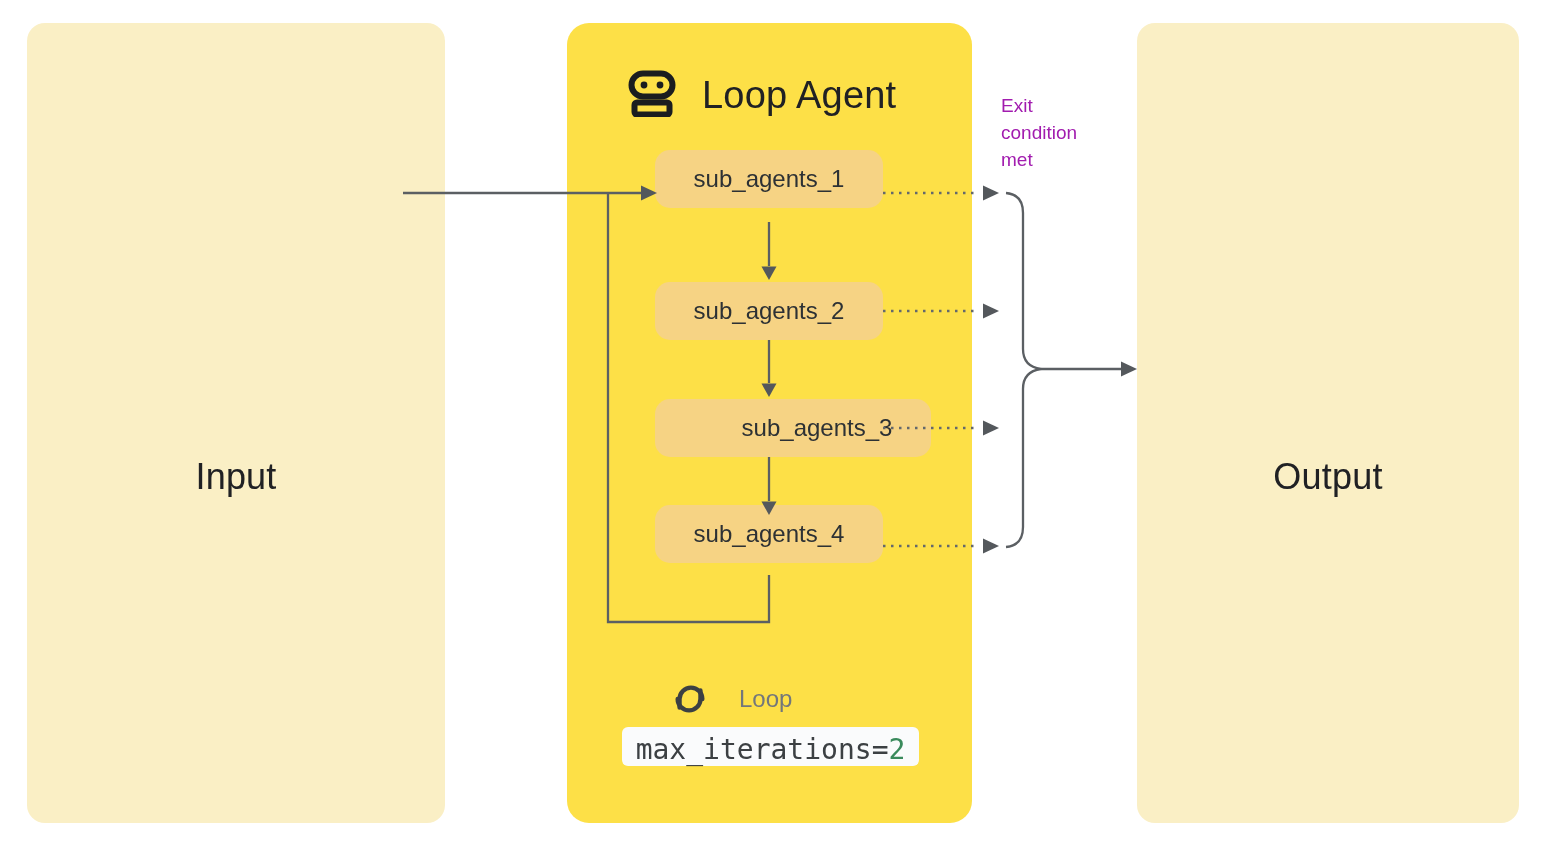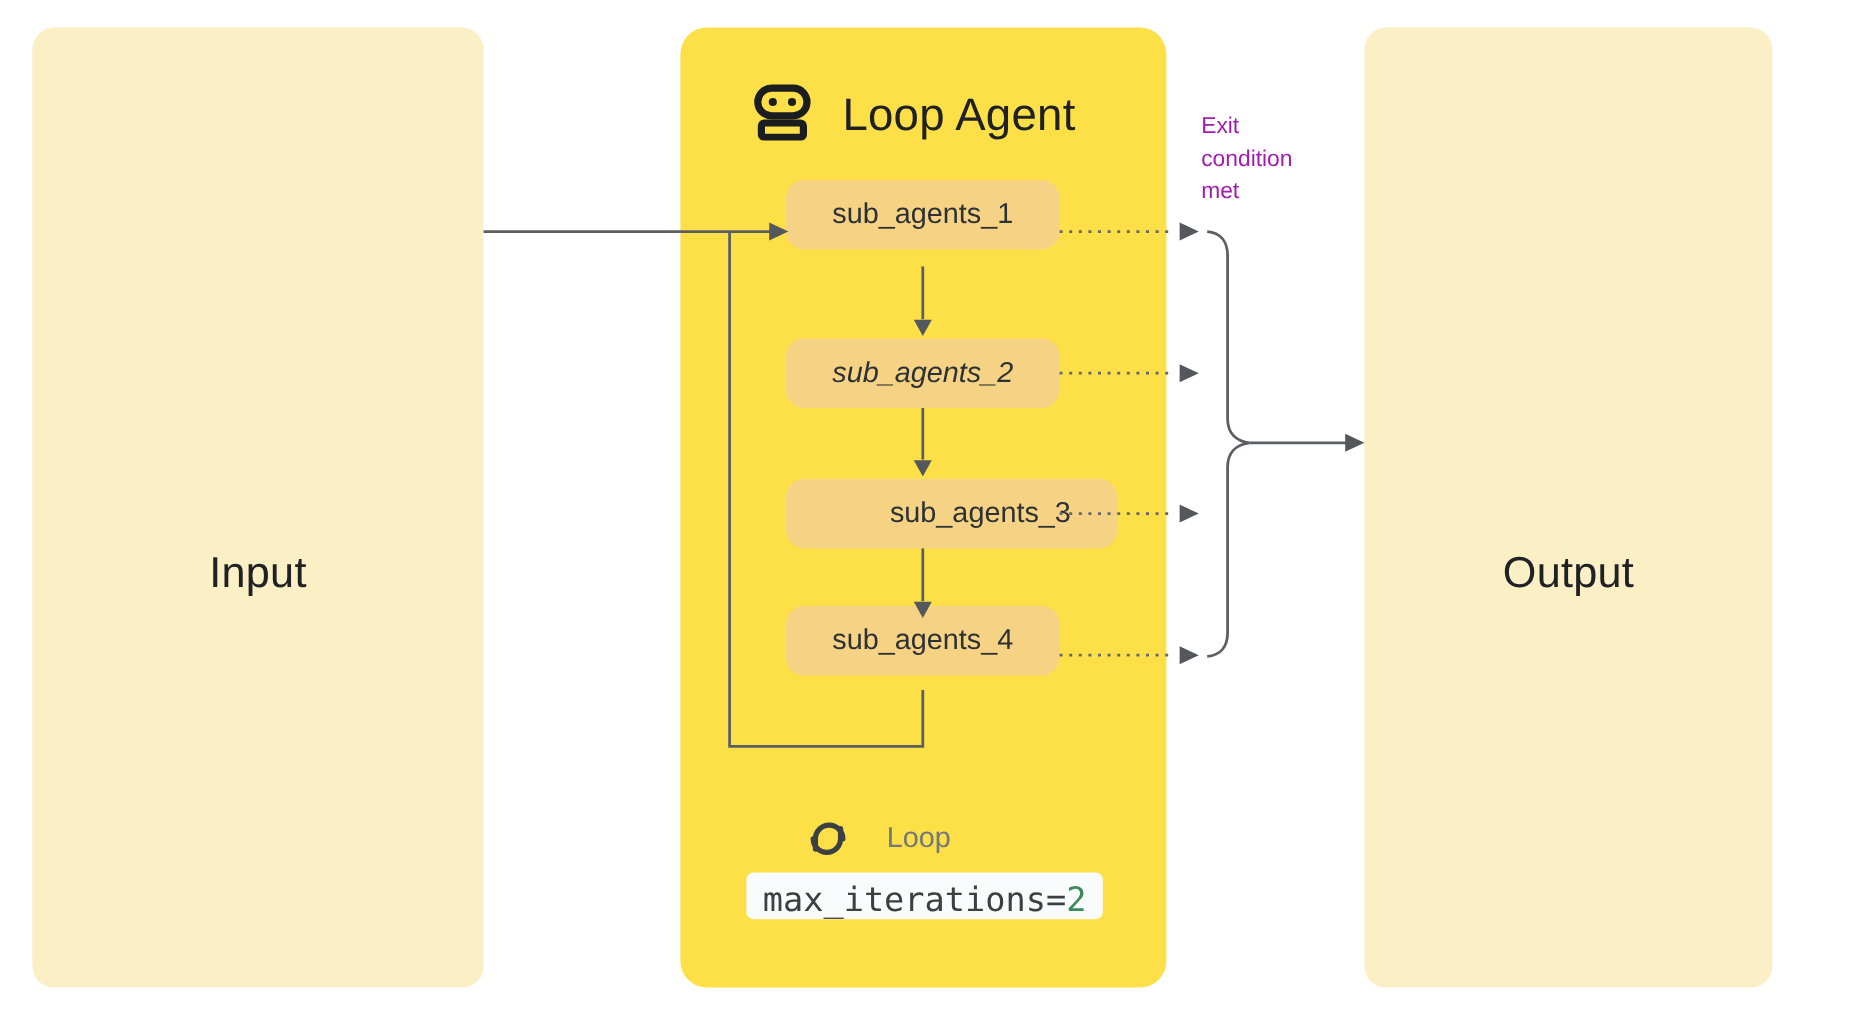--- a/index.html
+++ b/index.html
@@ -8,20 +8,21 @@
     width:1544px;height:848px;
     background:#ffffff;
     font-family:"Liberation Sans", sans-serif;
     overflow:hidden;
   }
   .io-box{
     position:absolute;
     top:23px;height:800px;
     background:#FAEFC5;
     border-radius:18px;
+    padding-left:42px;
   }
   .io-box .io-label{
     position:absolute;
     left:0;right:0;top:433px;
     text-align:center;
     font-size:36px;
     font-weight:500;
     color:#202124;
     letter-spacing:.2px;
   }
@@ -50,21 +51,21 @@
   .sub-agent{
     position:absolute;
     left:88px;width:228px;height:58px;
     background:#F6D384;
     border-radius:15px;
     display:flex;align-items:center;justify-content:center;
     font-size:24px;
     color:#2d3134;
   }
   #sub-agent-1{top:127px;}
-  #sub-agent-2{top:259px;font-style:italic;}
+  #sub-agent-2{top:259px;}
   #sub-agent-3{top:376px;padding-left:48px;}
   #sub-agent-4{top:482px;text-align:right;}
 
   .loop-row{
     position:absolute;left:0;top:655px;width:100%;height:42px;
   }
   .loop-row .loop-icon-wrap{position:absolute;left:104px;top:2px;}
   .loop-row .loop-label{
     position:absolute;left:172px;top:0;
     font-size:24px;line-height:42px;

